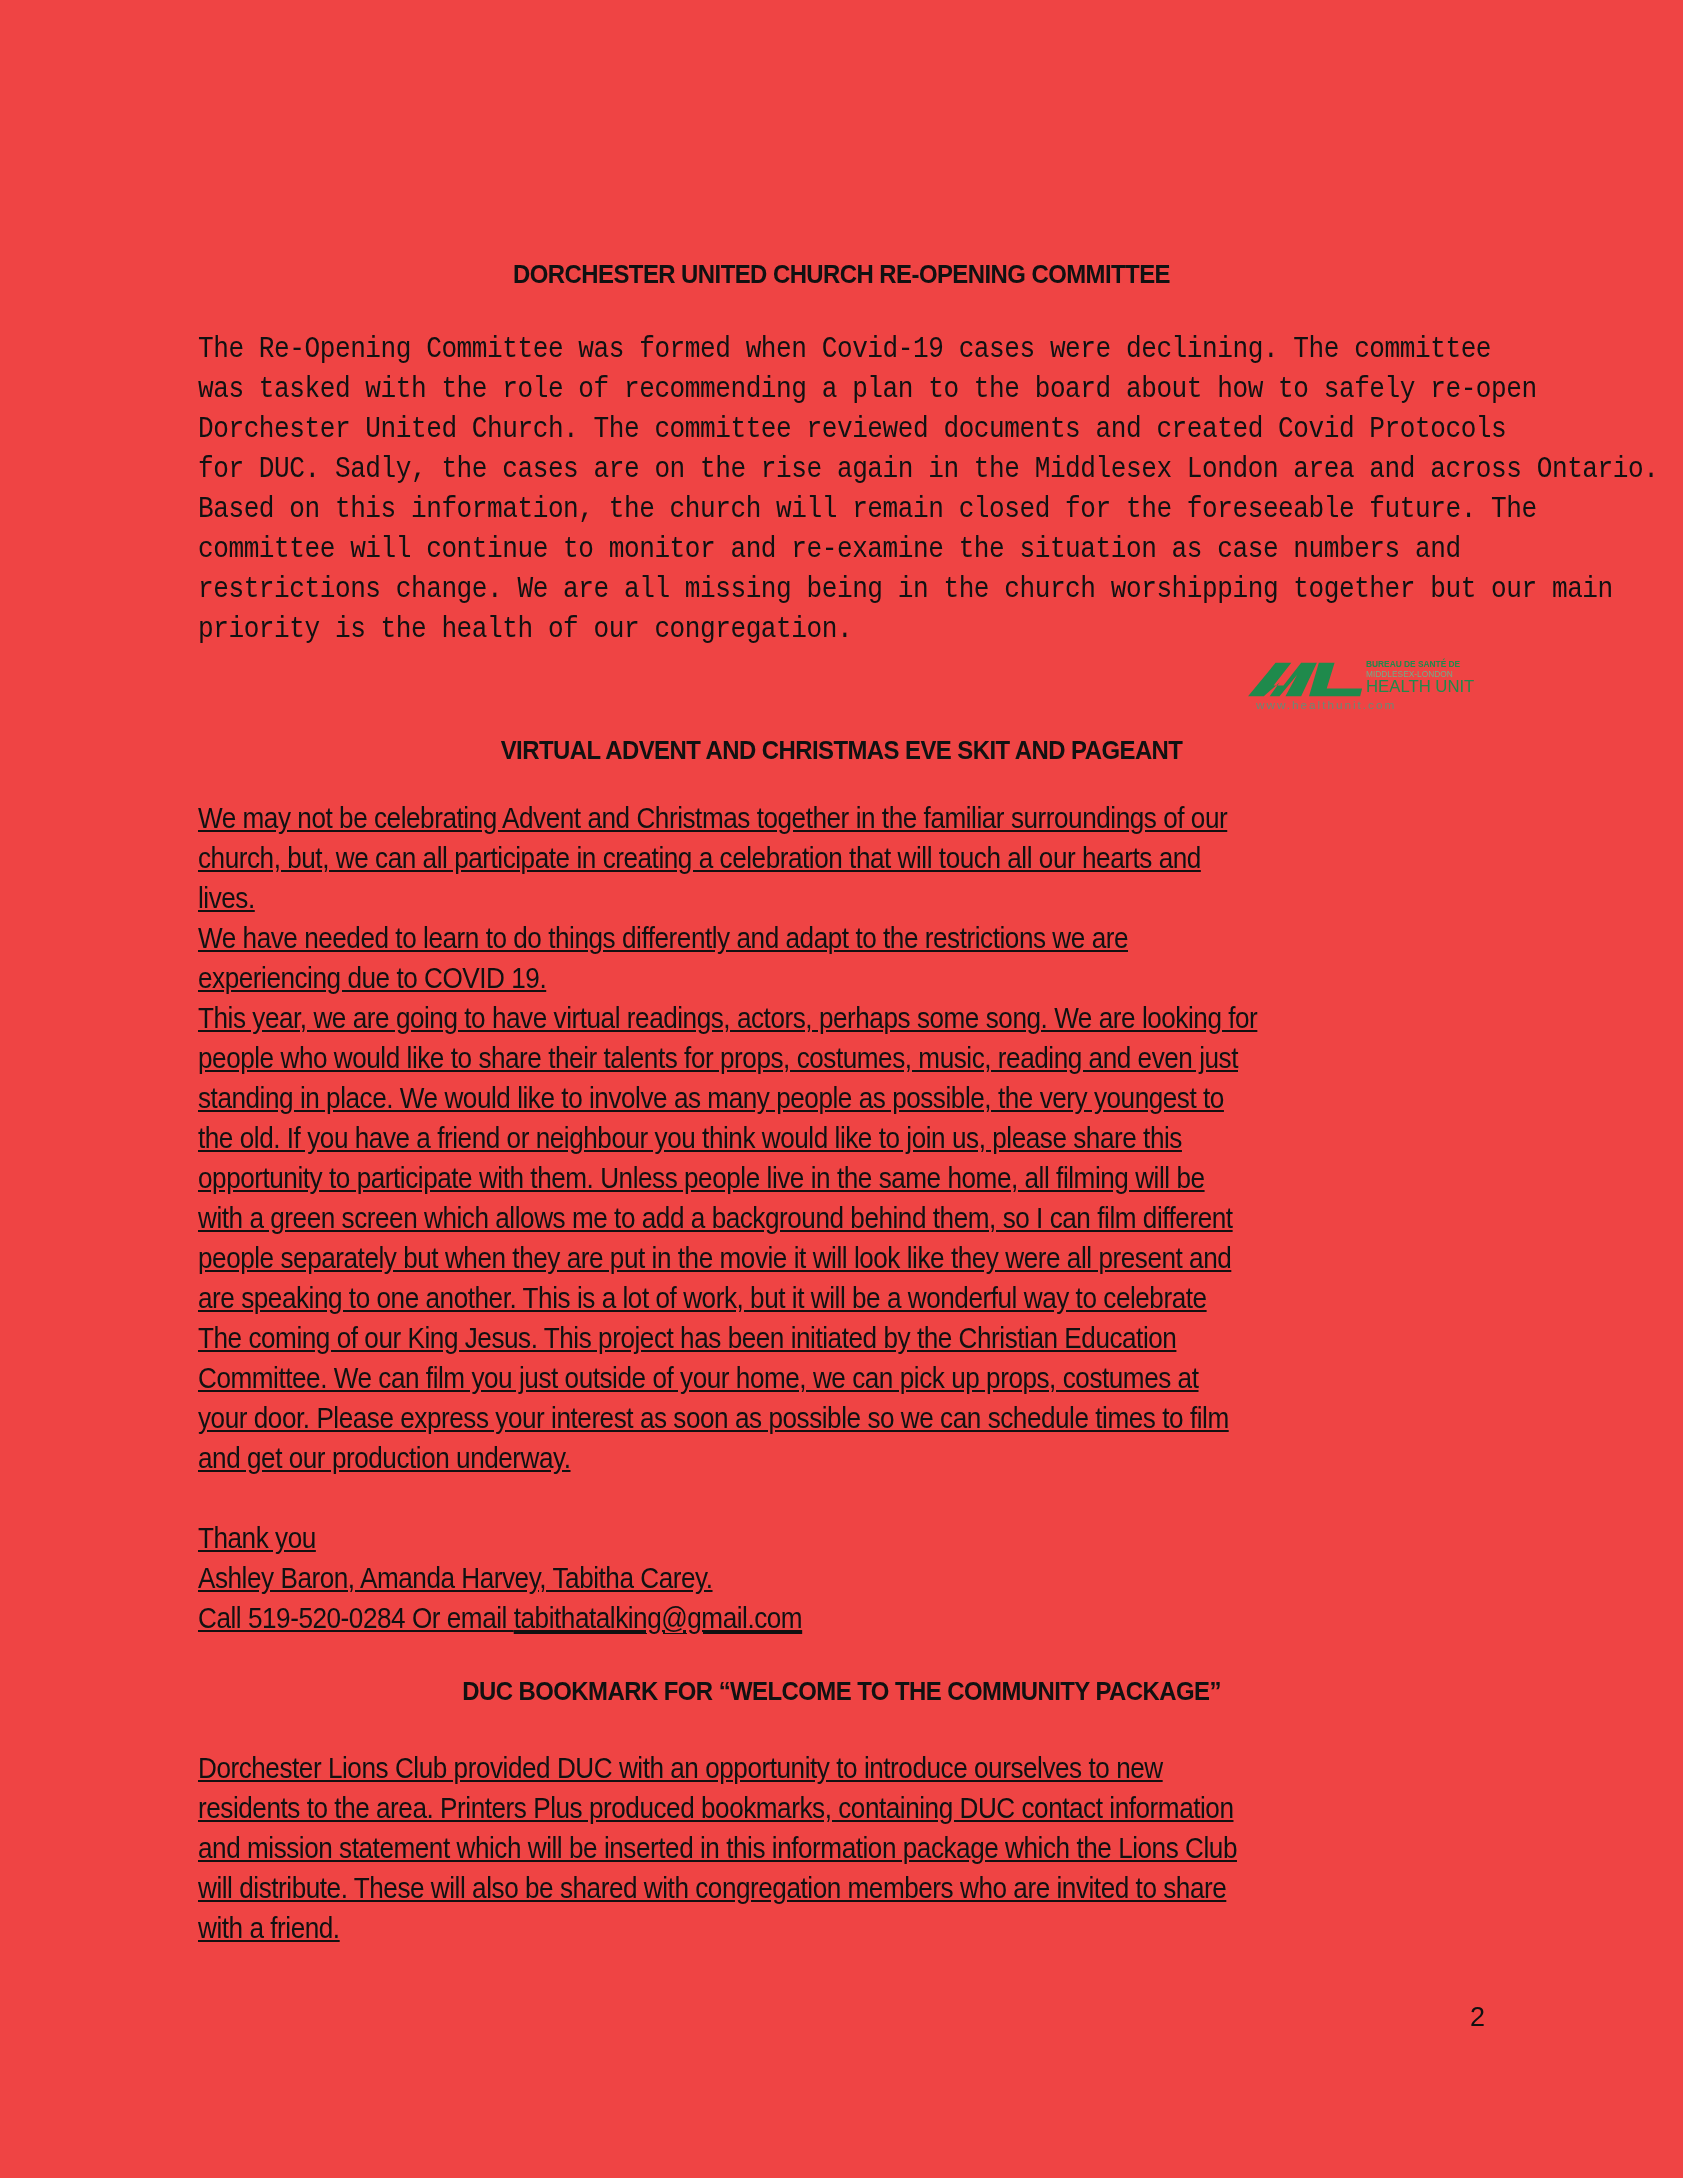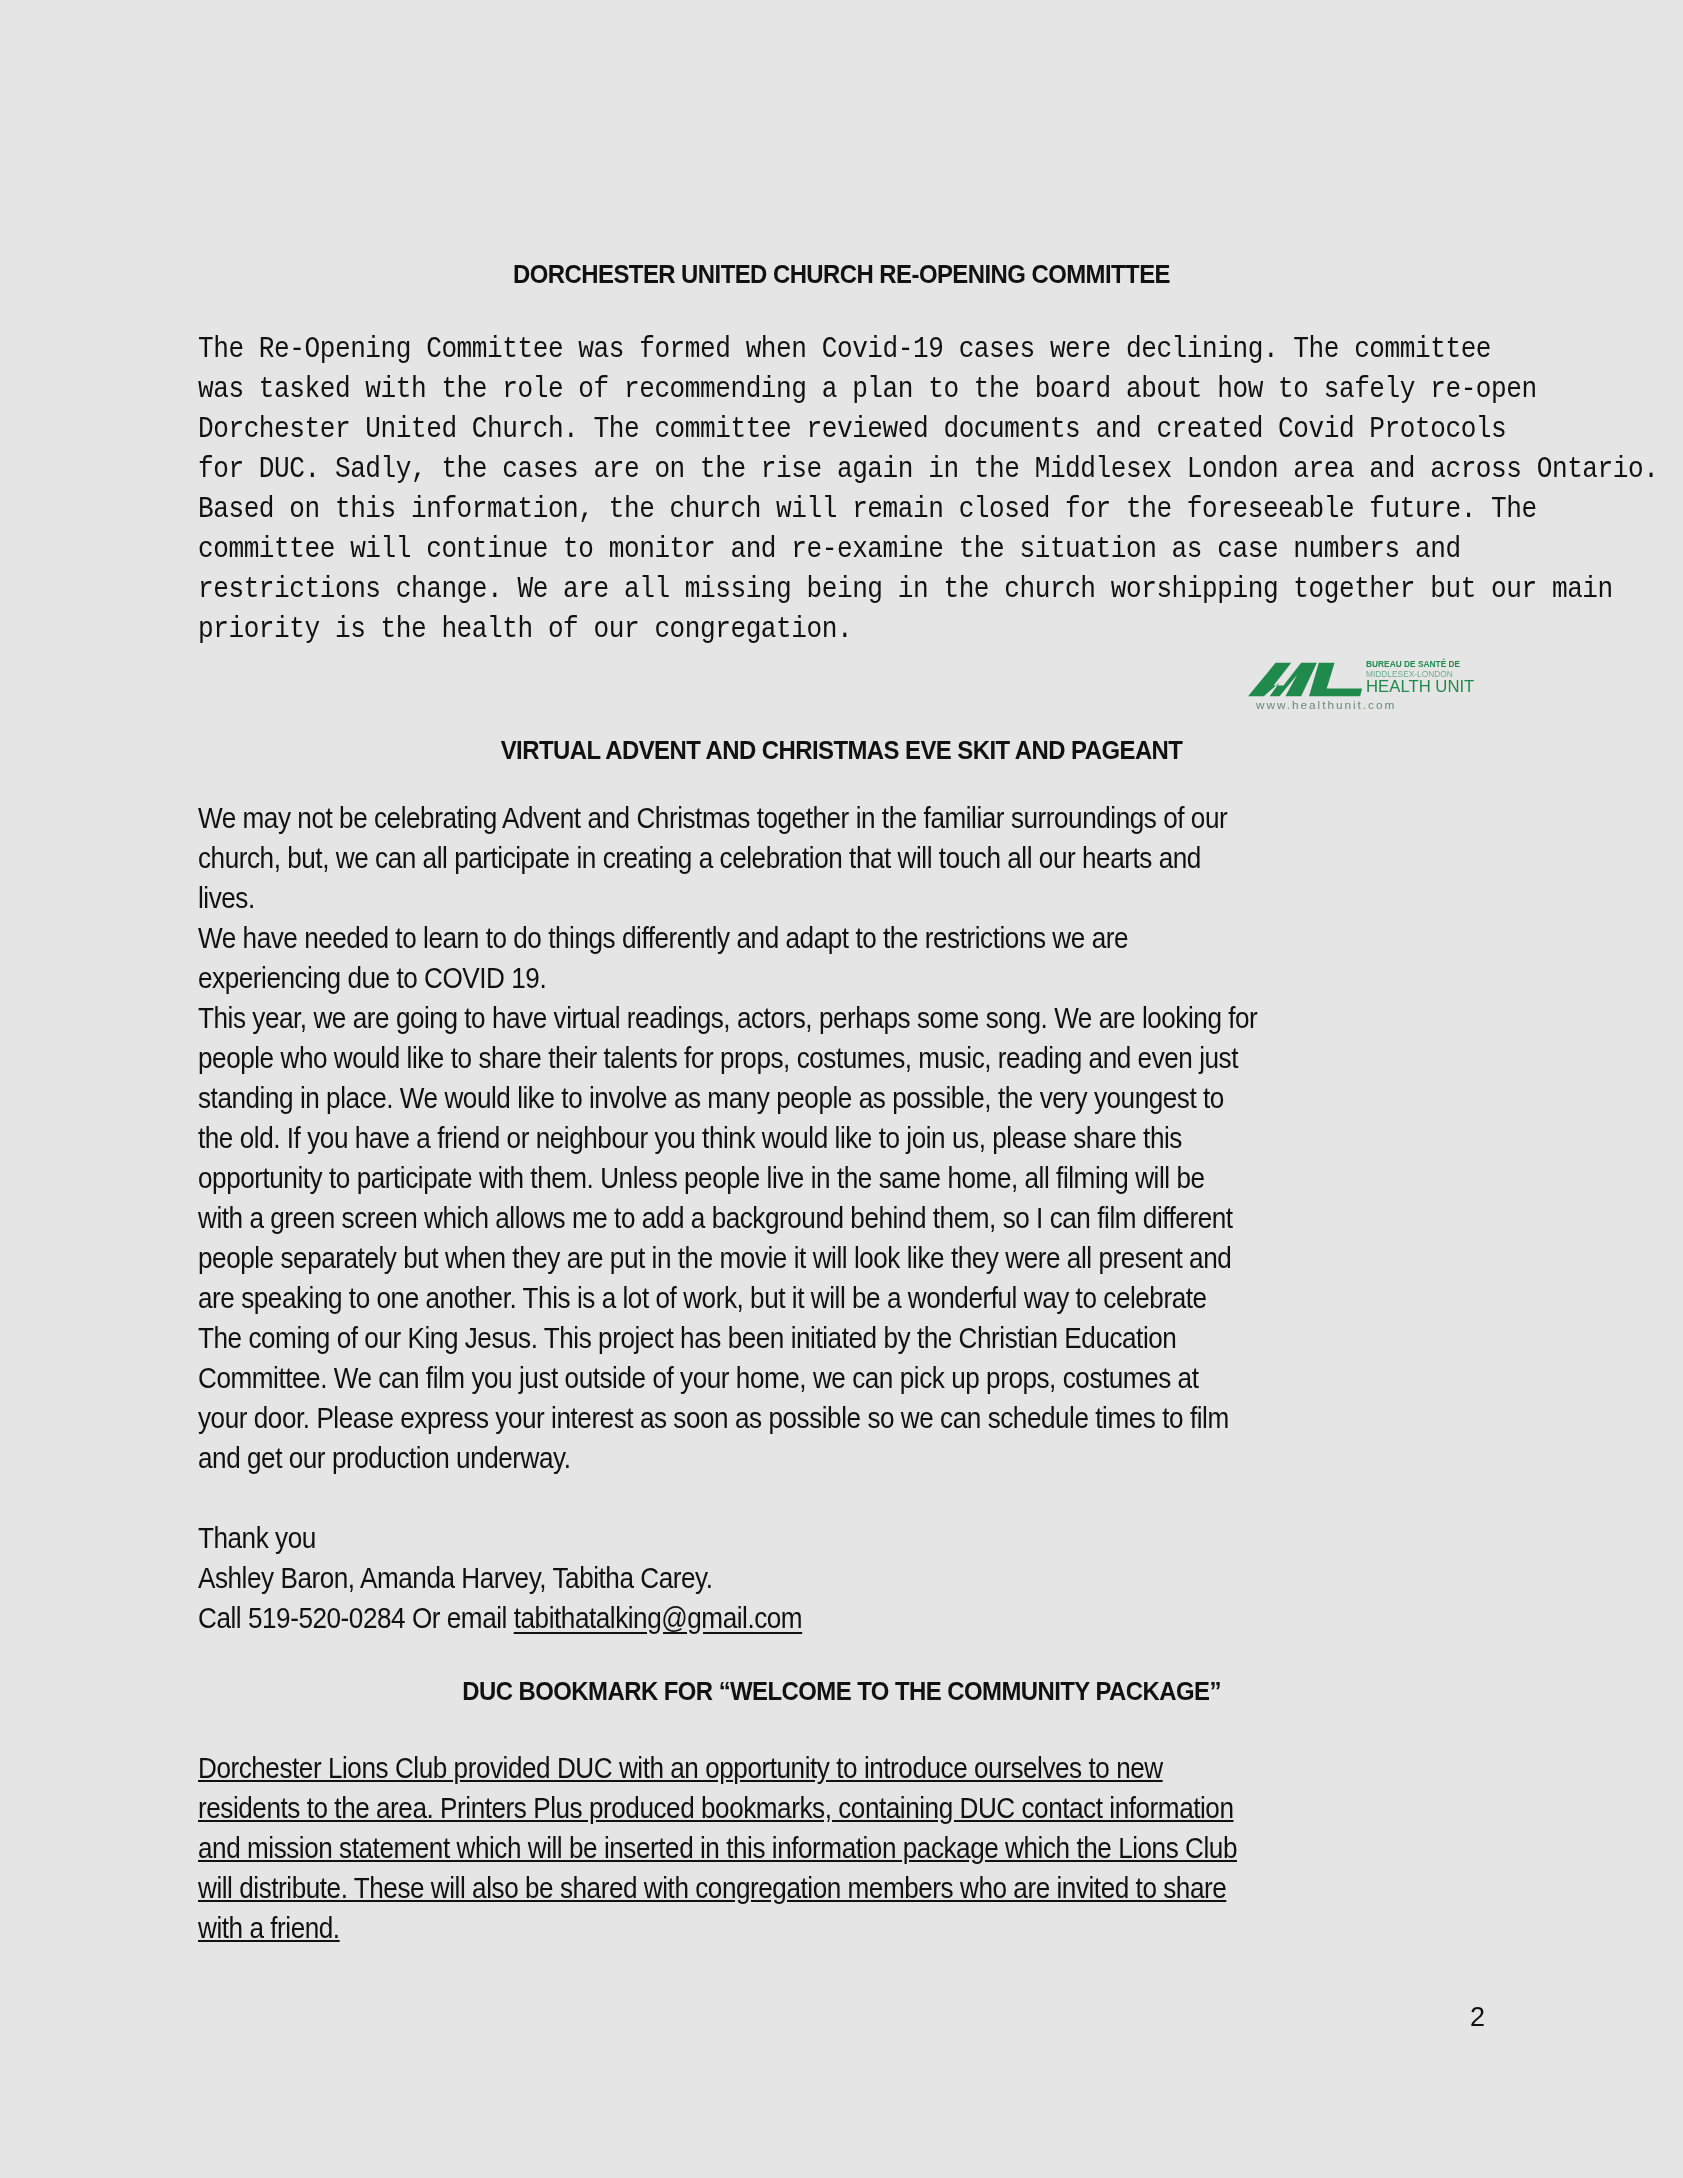--- a/index.html
+++ b/index.html
@@ -1,18 +1,18 @@
 <!DOCTYPE html>
 <html><head>
 <meta charset="utf-8">
 <style>
   html, body { margin: 0; padding: 0; background: #ffffff; }
   body { width: 1683px; height: 2178px; position: relative; overflow: hidden;
          font-family: "Liberation Sans", sans-serif; color: #111111; }
-  .page { position: absolute; left: 0; top: 0; width: 1683px; height: 2178px; background: #e5e5e5; }
+  .page { position: absolute; left: 0; top: 0; width: 1683px; height: 2178px; background: #ef4444; }
   .heading { position: absolute; left: 0; width: 1683px; text-align: center;
              font-weight: bold; font-size: 26px; letter-spacing: -0.6px;
              transform: scaleX(0.92); transform-origin: 842px 0; white-space: nowrap; }
   .block { position: absolute; left: 198px; width: 1317px; }
   .line { display: block; height: 40px; line-height: 40px; font-size: 29px;
           white-space: nowrap; letter-spacing: -0.5px; transform: scaleX(0.9);
           transform-origin: 0 0; }
   .email { text-decoration: underline; text-underline-offset: 4px; }
   .logo { position: absolute; left: 1245px; top: 653px; width: 248px; height: 59px; }
   .page-number { position: absolute; left: 1470px; top: 2002px; font-size: 27px; }
@@ -39,21 +39,21 @@
       <polygon points="2,44 30,10 46,10 28,33 38,33 56,10 72,10 56,44 40,44 52,22 34,44 24,44 34,30 18,44" fill="#1f8a4c"></polygon>
       <polygon points="74,10 90,10 82,36 118,36 116,44 64,44" fill="#1f8a4c"></polygon>
     </g>
     <text x="122" y="14" font-size="8.5" font-weight="bold" fill="#1f8a4c" font-family="Liberation Sans, sans-serif">BUREAU DE SANTÉ DE</text>
     <text x="122" y="24" font-size="8.5" fill="#6fae8a" font-family="Liberation Sans, sans-serif">MIDDLESEX-LONDON</text>
     <text x="122" y="40" font-size="17" fill="#1f8a4c" font-family="Liberation Sans, sans-serif">HEALTH UNIT</text>
     <text x="10" y="57" font-size="12" letter-spacing="2" fill="#6a8a76" font-family="Liberation Sans, sans-serif">www.healthunit.com</text>
   </svg>
 
   <div class="heading" style="top:735px;">VIRTUAL ADVENT AND CHRISTMAS EVE SKIT AND PAGEANT</div>
-  <div class="block" style="top:798px;">
+  <div class="block" style="top:798px;text-decoration:underline;">
     <span class="line">We may not be celebrating Advent and Christmas together in the familiar surroundings of our</span>
     <span class="line">church, but, we can all participate in creating a celebration that will touch all our hearts and</span>
     <span class="line">lives.</span>
     <span class="line">We have needed to learn to do things differently and adapt to the restrictions we are</span>
     <span class="line">experiencing due to COVID 19.</span>
     <span class="line">This year, we are going to have virtual readings, actors, perhaps some song.  We are looking for</span>
     <span class="line">people who would like to share their talents for props, costumes, music, reading and even just</span>
     <span class="line">standing in place. We would like to involve as many people as possible, the very youngest to</span>
     <span class="line">the old. If you have a friend or neighbour you think would like to join us, please share this</span>
     <span class="line">opportunity to participate with them.  Unless people live in the same home, all filming will  be</span>

